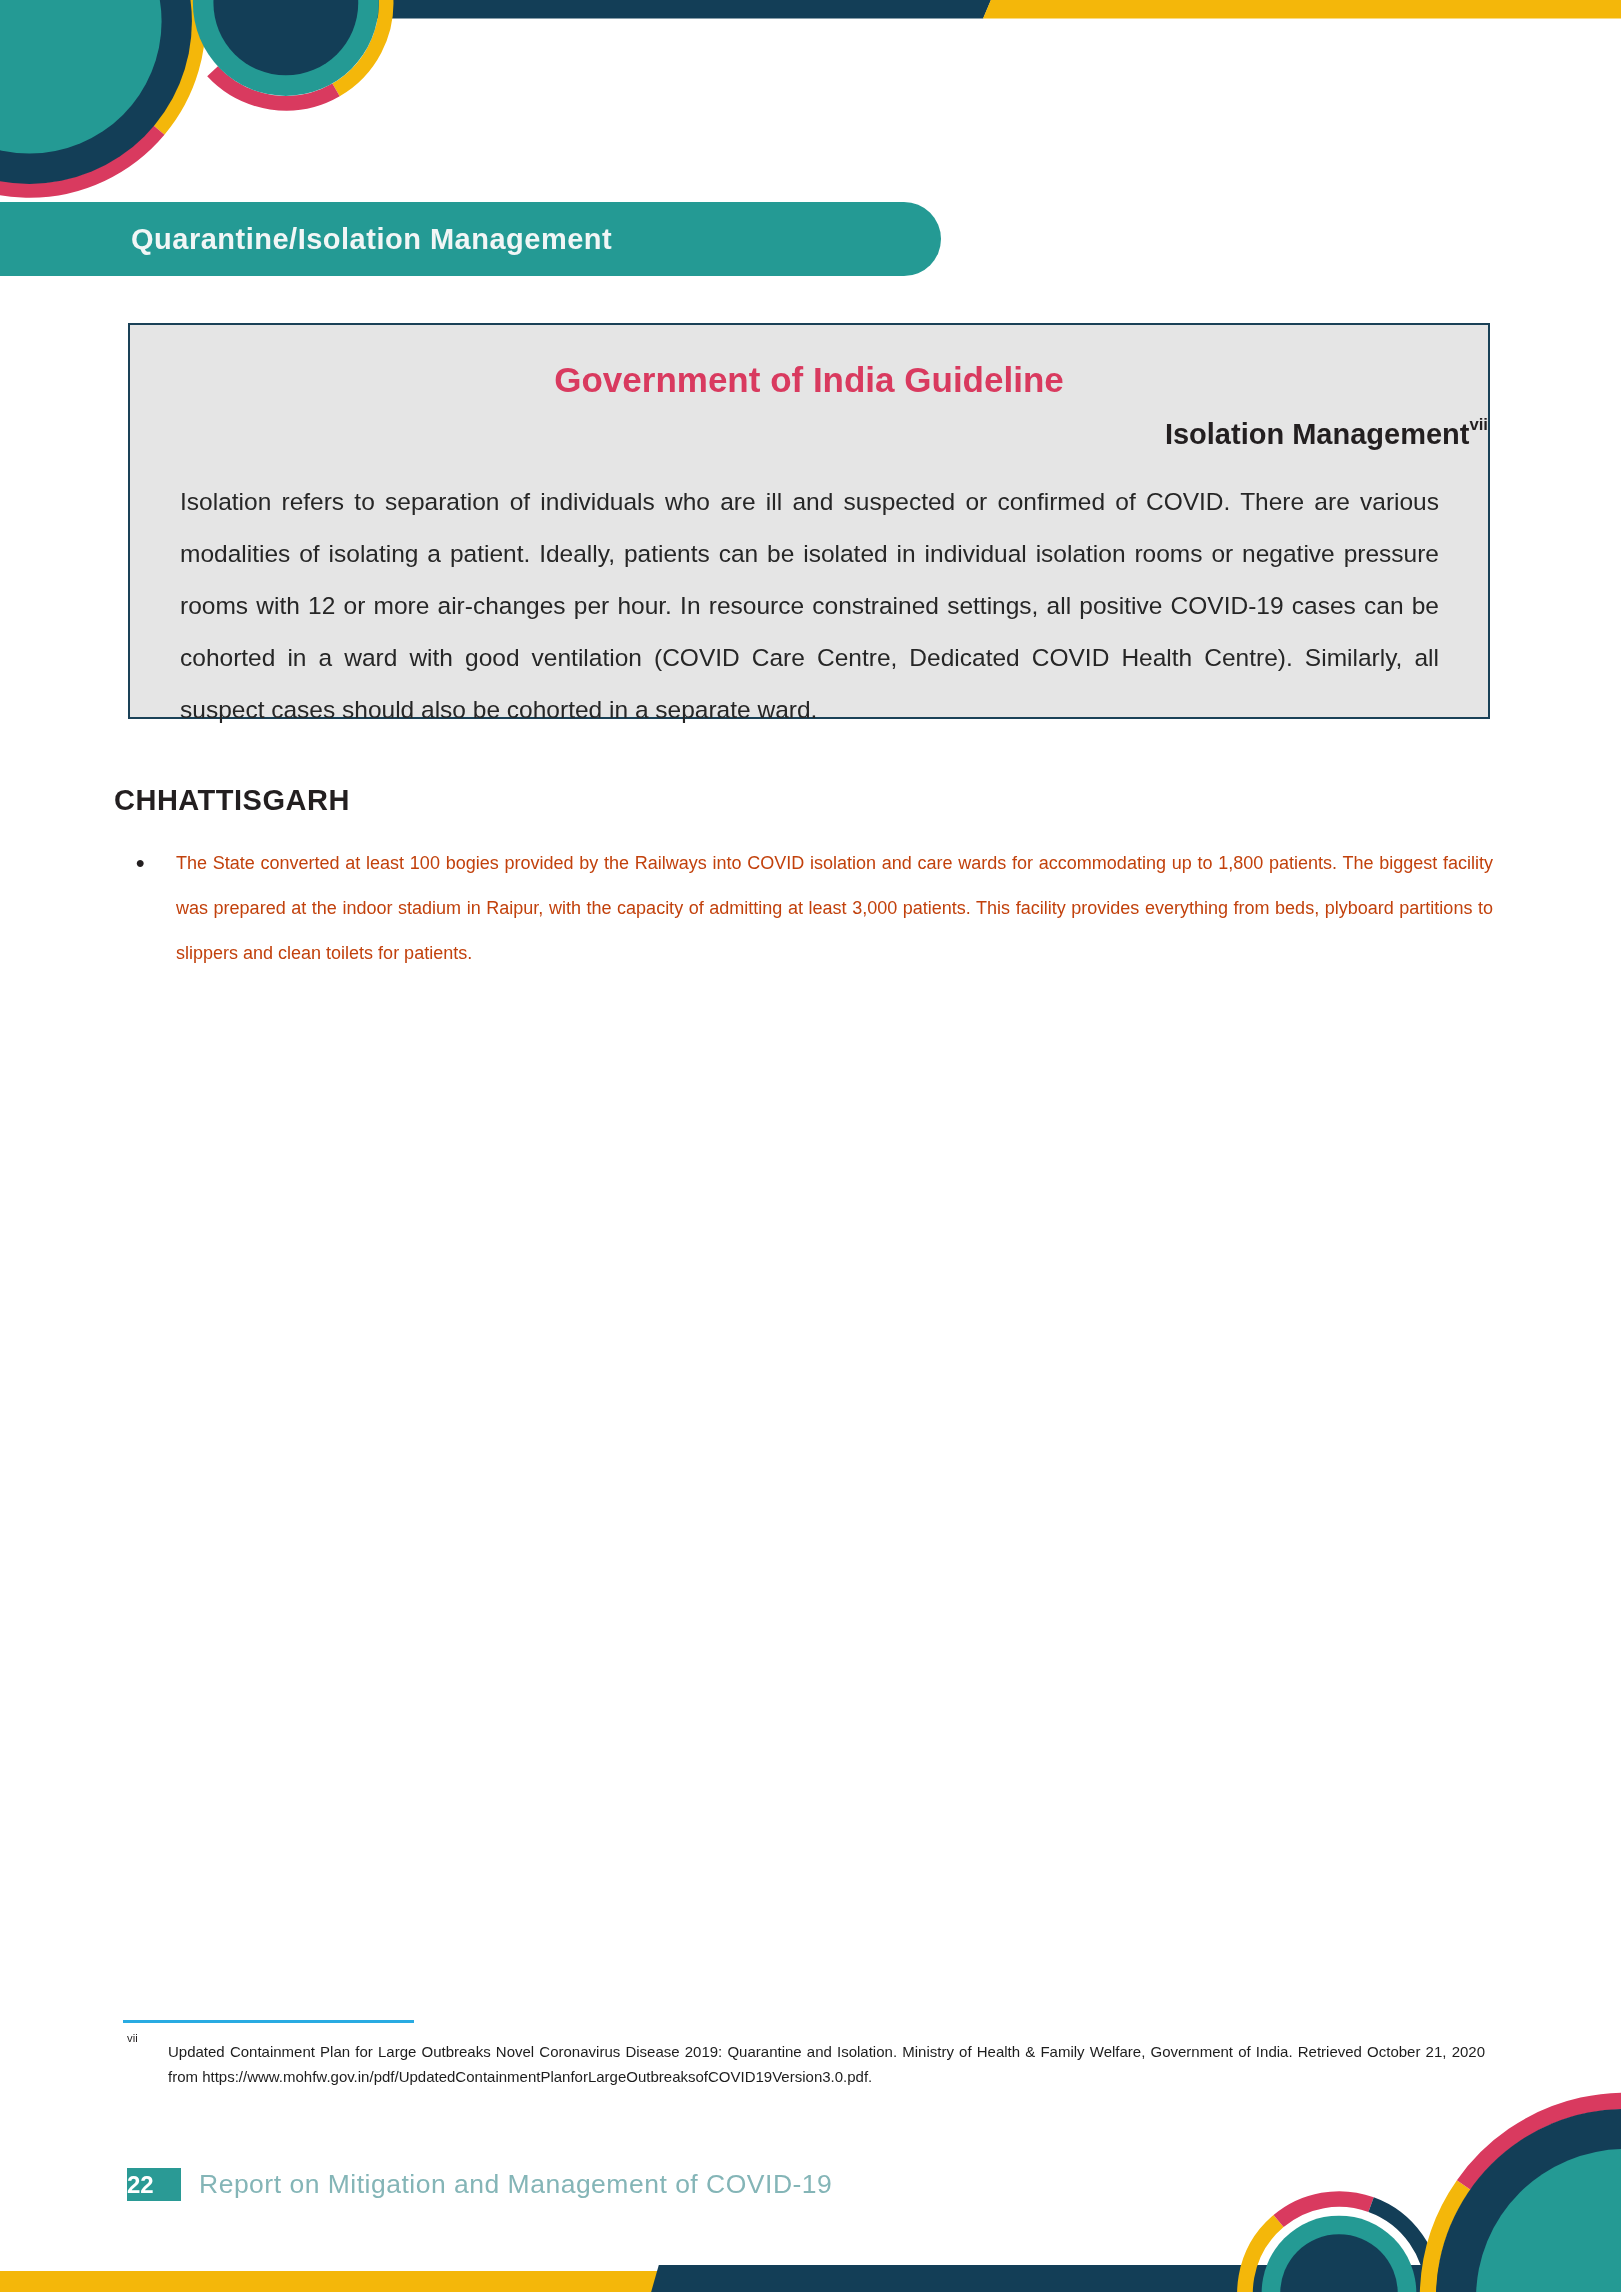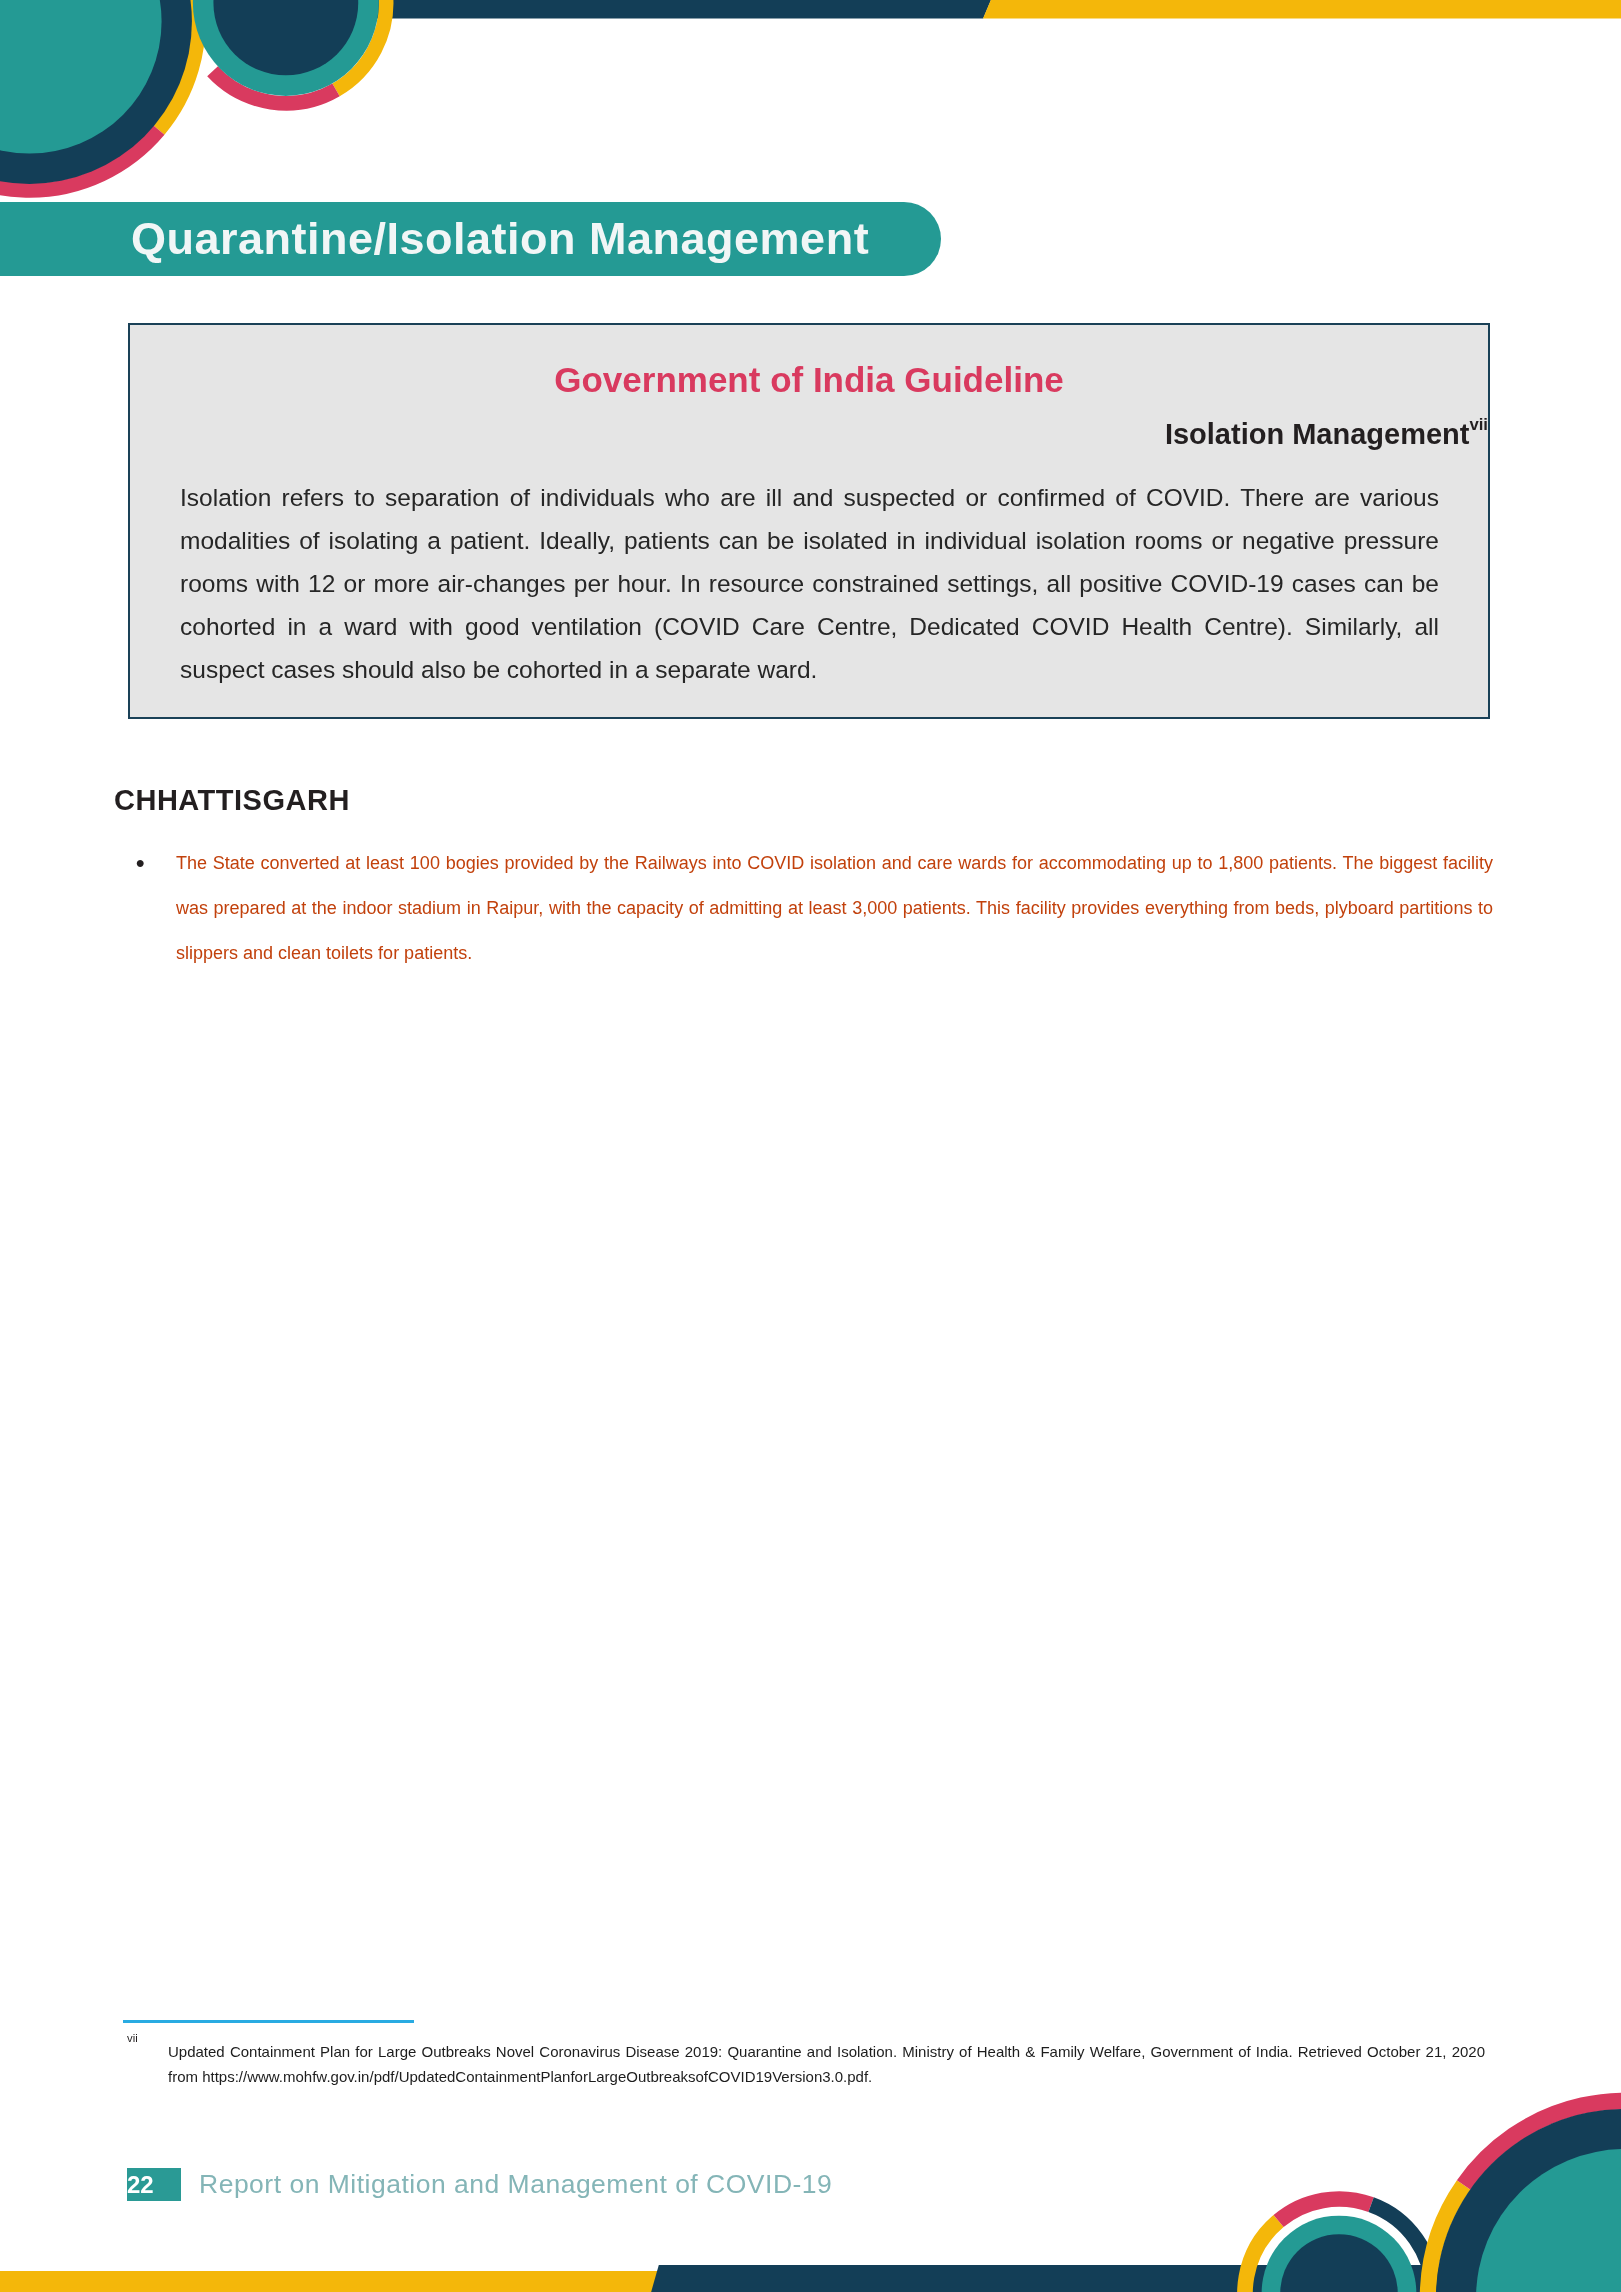--- a/index.html
+++ b/index.html
@@ -11,28 +11,28 @@
   .topbar-navy{position:absolute;left:377px;top:0;width:614px;height:18.6px;background:#133E57;
     clip-path:polygon(0 0,100% 0,calc(100% - 7.8px) 100%,0 100%);}
   .topbar-yellow{position:absolute;left:983px;top:0;width:638px;height:18.6px;background:#F4B70A;
     clip-path:polygon(7.8px 0,100% 0,100% 100%,0 100%);}
   .deco{position:absolute;pointer-events:none;}
   .deco-tl{left:0;top:0;}
   .deco-br{left:1196px;top:2058px;}
   
   .band{position:absolute;left:0;top:202px;width:941px;height:74px;background:#249A94;
     border-radius:0 37px 37px 0;display:flex;align-items:center;}
-  .band-title{padding-left:131px;font-size:45px;font-weight:bold;color:#F1F6F6;letter-spacing:0.5px;}
+  .band-title{padding-left:131px;font-size:29px;font-weight:bold;color:#F1F6F6;letter-spacing:0.5px;}
   
   .gbox{position:absolute;left:128px;top:323px;width:1362px;height:396px;border:2.9px solid #1A4157;
     box-sizing:border-box;background:#e5e5e5;}
   .gtitle{margin-top:35px;text-align:center;font-size:35px;font-weight:bold;color:#D93A5F;}
   .gsub{margin-top:17.6px;text-align:right;font-size:29px;font-weight:bold;color:#231f20;}
   .gsub sup{font-size:16.7px;position:relative;top:-2.9px;}
-  .gbody{margin:25.5px 49px 0 50px;font-size:24.5px;line-height:43px;text-align:justify;color:#262626;}
+  .gbody{margin:25.5px 49px 0 50px;font-size:24.5px;line-height:52px;text-align:justify;color:#262626;}
   
   .heading{position:absolute;left:114px;top:784px;font-size:29px;font-weight:bold;color:#231f20;letter-spacing:0.5px;}
   .bullet-row{position:absolute;left:128px;top:841px;width:1365px;display:flex;}
   .dot{width:48px;font-size:25.5px;line-height:45px;padding-left:7.8px;box-sizing:border-box;}
   .bullet-text{flex:1;margin:0;font-size:18px;line-height:45px;text-align:justify;color:#c2410c;}
   
   .fn-sep{position:absolute;left:123px;top:2020px;width:291px;height:2.9px;background:#29ABE2;}
   .footnote-row{position:absolute;left:127px;top:2031px;width:1366px;display:flex;}
   .fn-ref{width:33px;font-size:11.3px;padding-top:1px;color:#231f20;}
   .fn-text{flex:1;margin:8px;font-size:15px;line-height:25px;text-align:justify;color:#1d1d1d;}

